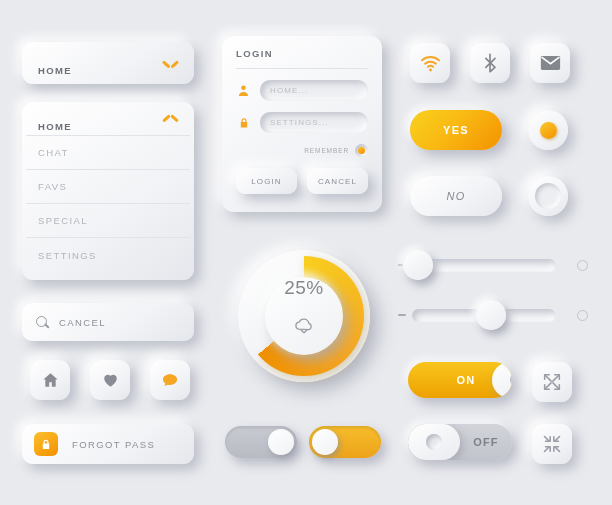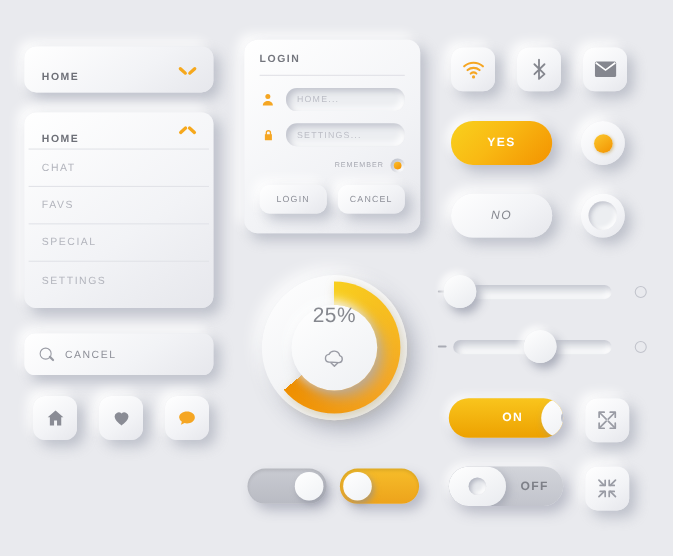--- a/index.html
+++ b/index.html
@@ -293,20 +293,28 @@
     <svg width="19" height="18" viewBox="0 0 24 24">
       <path d="M12 21s-8.4-5.3-8.4-11A4.9 4.9 0 0 1 12 6.6 4.9 4.9 0 0 1 20.4 10c0 5.7-8.4 11-8.4 11z" fill="#8a8c95"></path>
     </svg>
   </div>
   <div class="neu sq-btn" id="btn-chat">
     <svg width="20" height="19" viewBox="0 0 24 24">
       <path d="M12 4c5 0 9 3 9 6.8s-4 6.8-9 6.8a11 11 0 0 1-2.8-.35L5 19l1.1-3.2A6.9 6.9 0 0 1 3 10.8C3 7 7 4 12 4z" fill="#f5a623"></path>
     </svg>
   </div>
 
+  <div class="neu" id="forgot">
+    <span class="lock-badge">
+      <svg width="12" height="13" viewBox="0 0 24 24">
+        <path d="M7 10V7.5a5 5 0 0 1 10 0V10h1.4v11H5.6V10zm2.4 0h5.2V7.5a2.6 2.6 0 0 0-5.2 0z" fill="#ffffff"></path>
+      </svg>
+    </span>
+    <span class="lbl">FORGOT PASS</span>
+  </div>
 
   <div class="neu" id="login-card">
     <div id="login-title">LOGIN</div>
     <div id="login-sep"></div>
 
     <div class="field-row">
       <span class="field-ico">
         <svg width="13" height="15" viewBox="0 0 24 24">
           <circle cx="12" cy="7" r="4.2" fill="#f5a623"></circle>
           <path d="M3.6 22c0-4.6 3.8-7.4 8.4-7.4s8.4 2.8 8.4 7.4z" fill="#f5a623"></path>

